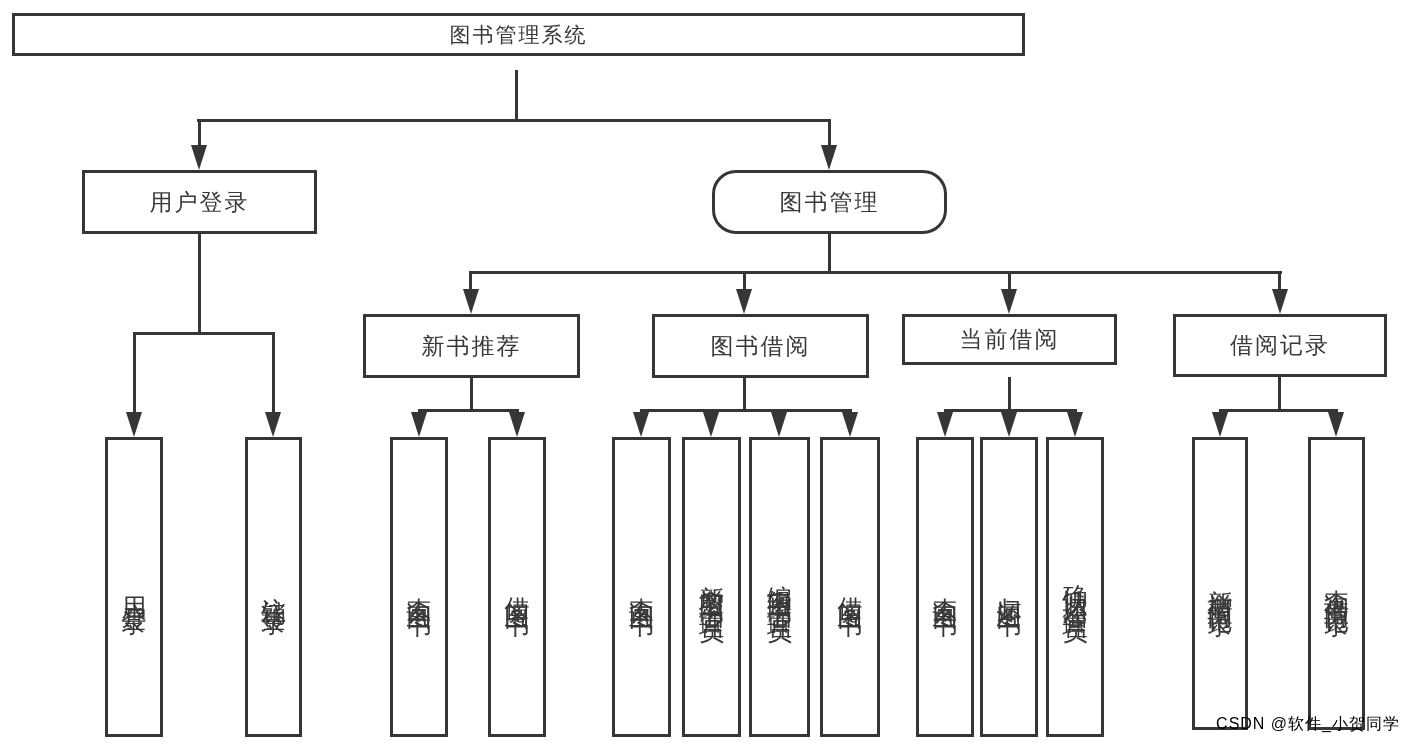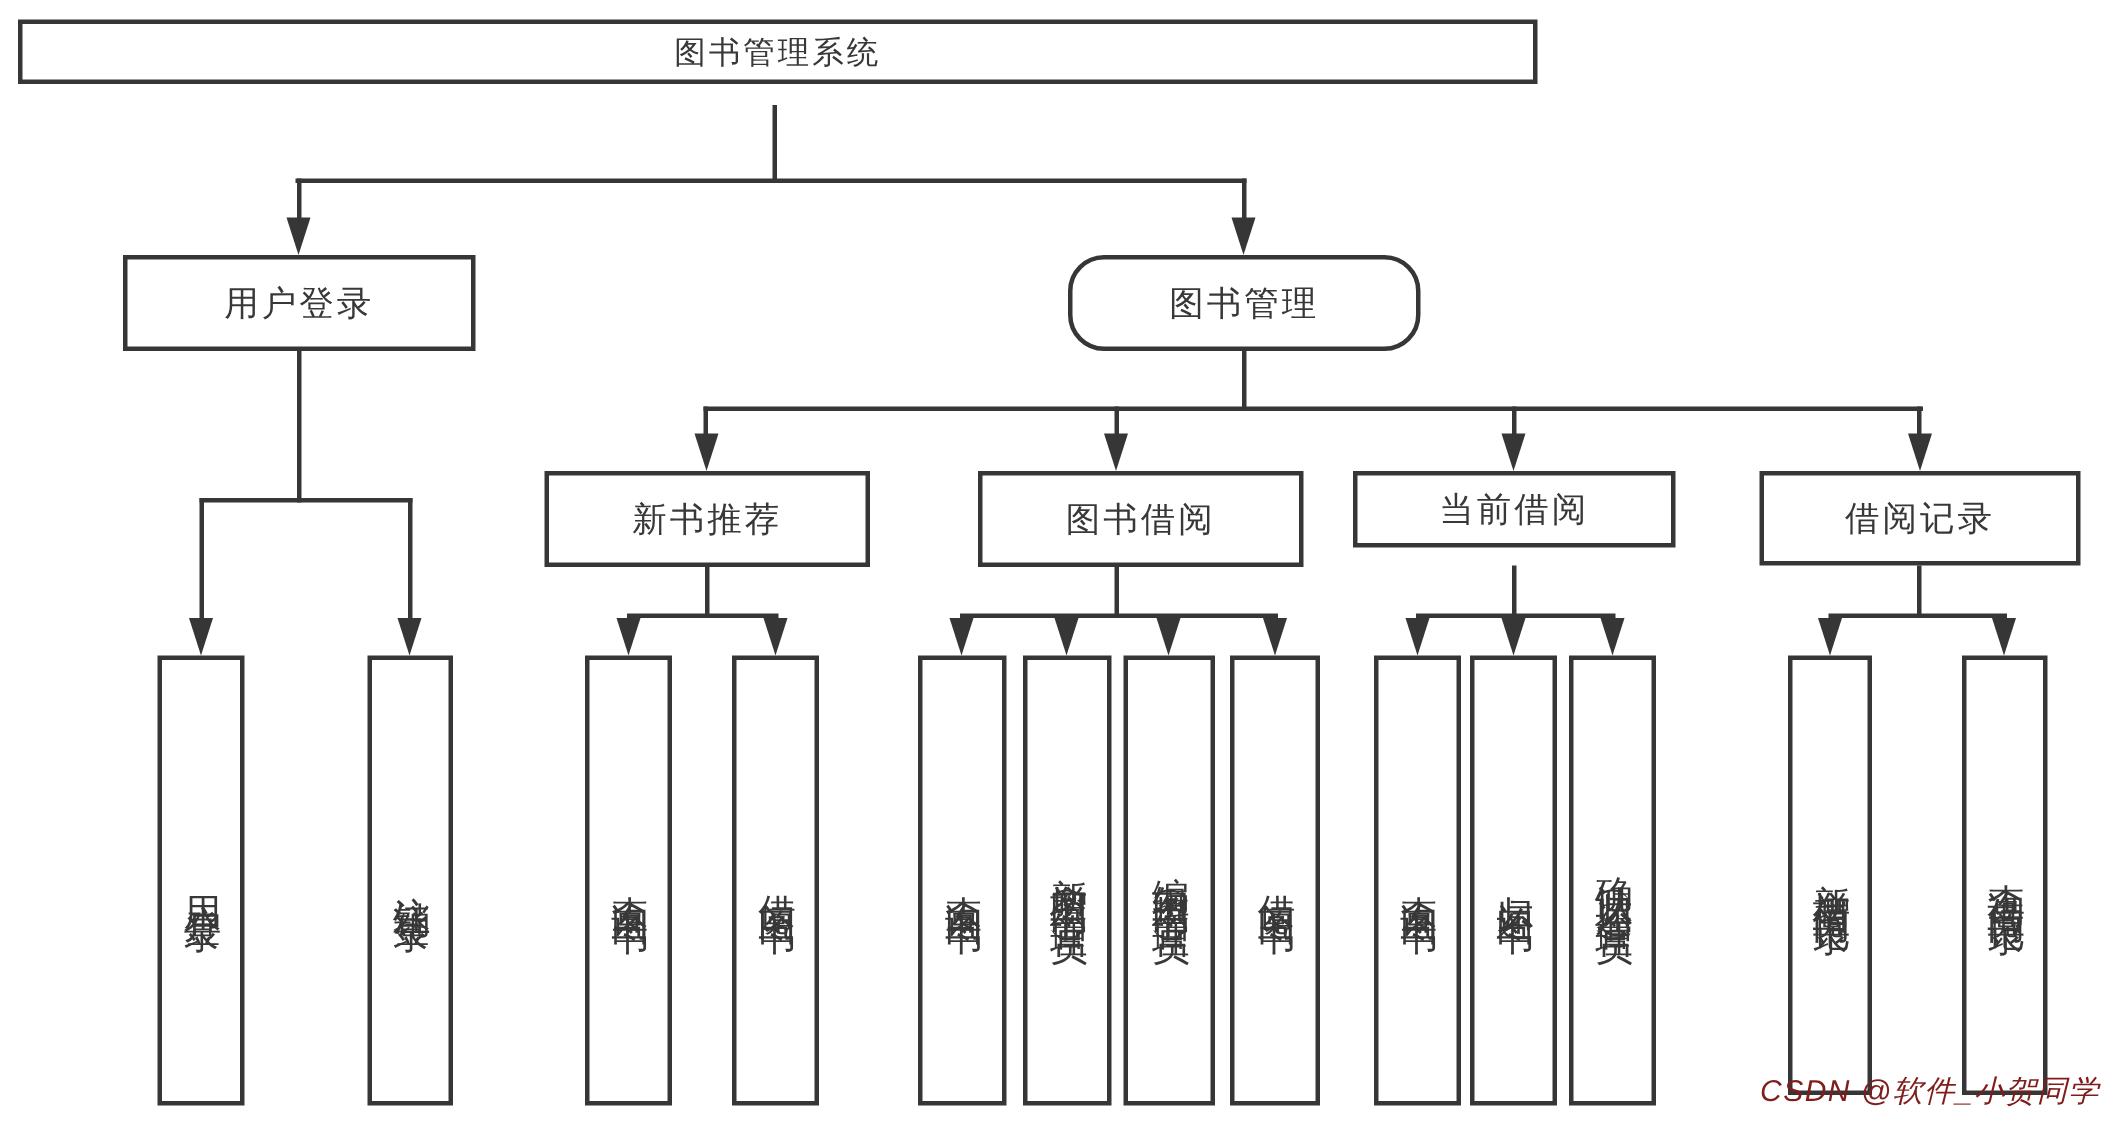--- a/index.html
+++ b/index.html
@@ -36,25 +36,24 @@
     position: absolute;
     width: 0; height: 0;
     border-left: 8px solid transparent;
     border-right: 8px solid transparent;
     border-top: 25px solid #363636;
   }
   .watermark {
     position: absolute;
     top: 714px;
     right: 5px;
-    font-size: 20px;
+    font-size: 16px;
     letter-spacing: 1px;
-    color: #7f1d1d;
+    color: #000000;
     white-space: nowrap;
-    font-style: italic;
   }
 </style>
 </head>
 <body>
 
 <div class="canvas">
 
   <div class="node h-node root-node" style="left:12px; top:13px; width:1013px; height:43px;">图书管理系统</div>
 
   <div class="node h-node" style="left:82px; top:170px; width:235px; height:64px;">用户登录</div>

